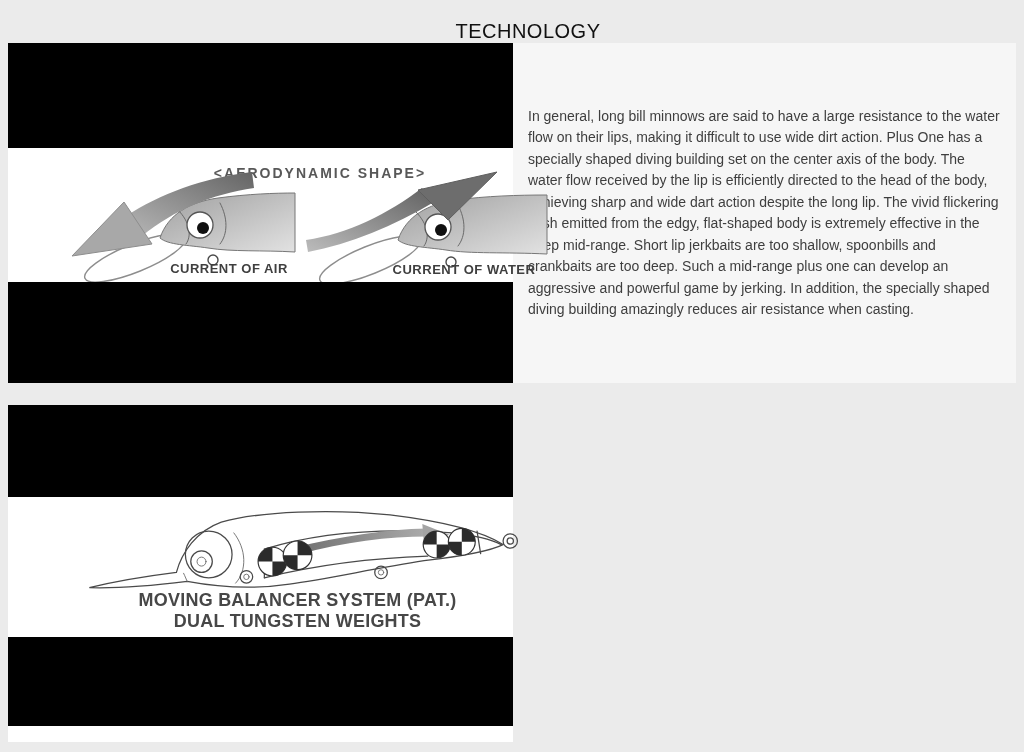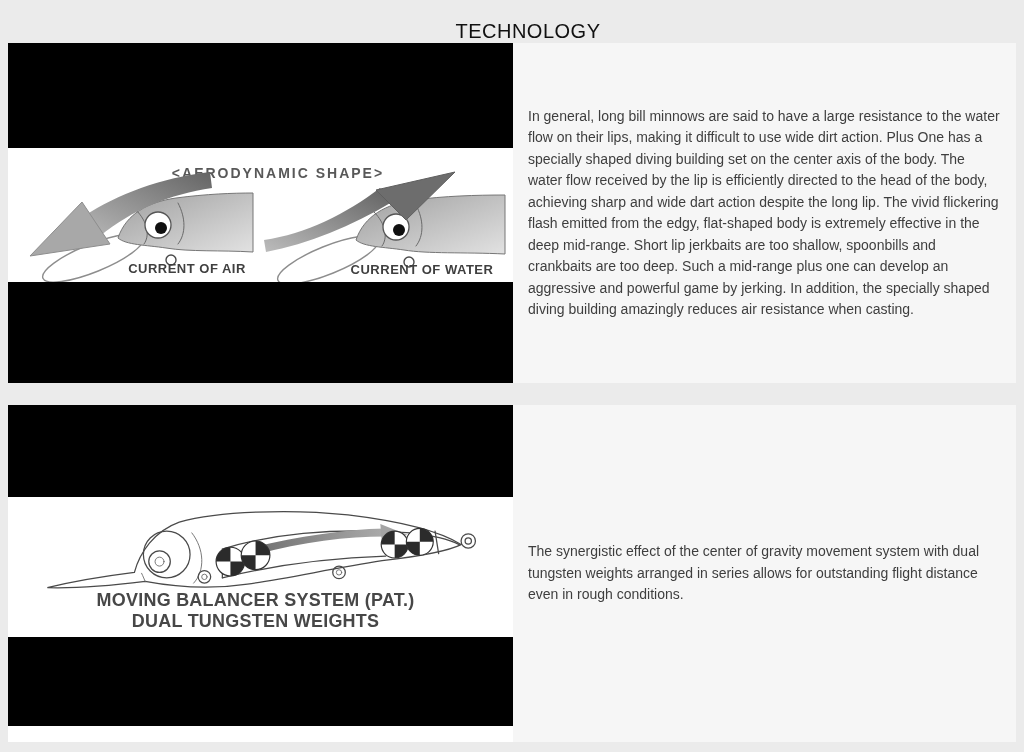--- a/index.html
+++ b/index.html
@@ -17,21 +17,21 @@
   .row1{top:43px;height:340px;}
   .row2{top:405px;height:337px;}
   .figure{width:505px;background:#ffffff;display:flex;flex-direction:column;margin:0;}
   .bar{background:#000;width:100%;}
   .row1 .bar.top{height:105px;}
   .row1 .band{height:134px;}
   .row1 .bar.bottom{height:101px;}
   .row2 .bar.top{height:92px;}
   .row2 .band{height:140px;}
   .row2 .bar.bottom{height:89px;}
-  .band{background:#fff;position:relative;}
+  .band{background:#fff;position:relative;padding-left:42px;}
   .band svg{display:block;width:505px;height:100%;}
   .text-panel{
     flex:1;background:#f6f6f6;display:flex;align-items:center;
   }
   .text-panel p{
     margin:0;padding:0 15px;
     font-size:14px;line-height:21.5px;color:#3e3e3e;
   }
   .svg-heading{font-family:"Liberation Sans",sans-serif;font-weight:600;font-size:14px;letter-spacing:2px;fill:#585858;}
   .svg-label{font-family:"Liberation Sans",sans-serif;font-weight:700;font-size:13px;letter-spacing:.5px;fill:#3f3f3f;}
@@ -160,16 +160,13 @@
           <circle cx="430" cy="50" r="15" fill="#fff" stroke="#333" stroke-width="1.3"></circle>
           <path d="M 430,50 L 430,35 A 15,15 0 0 1 445,50 Z M 430,50 L 430,65 A 15,15 0 0 1 415,50 Z" fill="#2b2b2b"></path>
         </g>
 
         <text class="svg-caption" x="247" y="122" text-anchor="middle">MOVING BALANCER SYSTEM (PAT.)</text>
         <text class="svg-caption" x="247" y="145" text-anchor="middle">DUAL TUNGSTEN WEIGHTS</text>
       </svg>
     </div>
     <div class="bar bottom"></div>
   </figure>
-  <aside class="text-panel">
-    <p>The synergistic effect of the center of gravity movement system with dual tungsten weights arranged in series allows for outstanding flight distance even in rough conditions.</p>
-  </aside>
 </section>
 
 </body></html>

